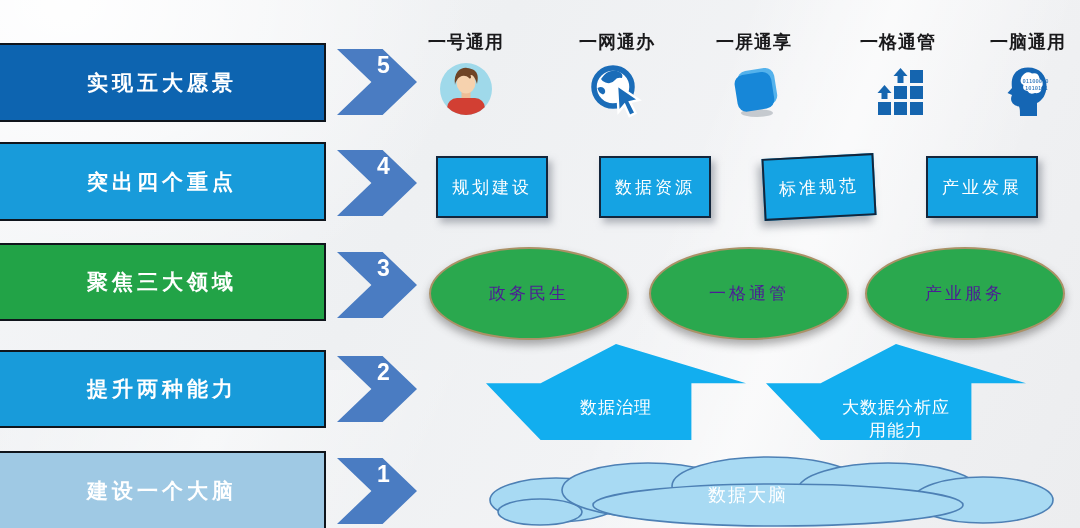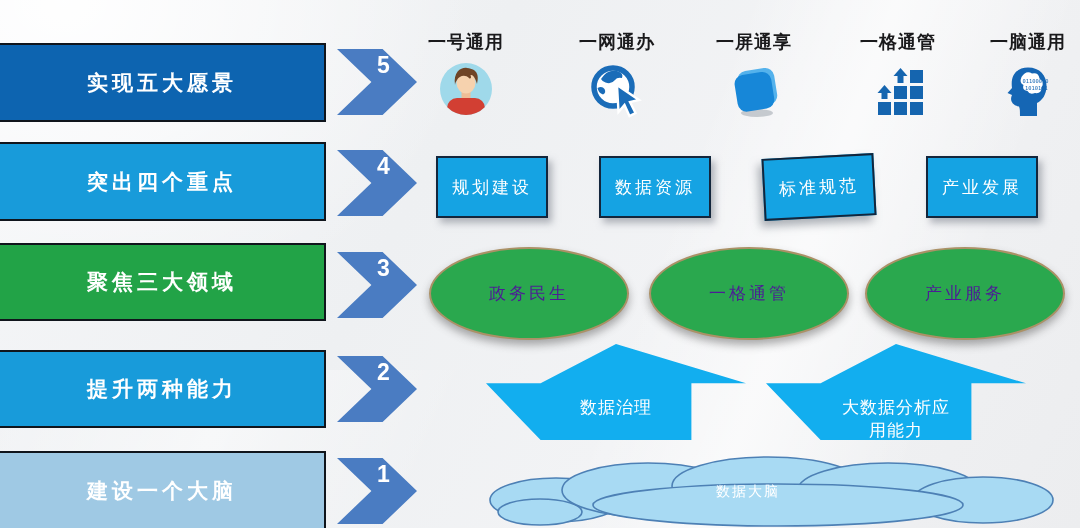--- a/index.html
+++ b/index.html
@@ -57,21 +57,21 @@
   .uparrow{position:absolute;top:344px;width:260px;height:96px;background:#12aeef;
            clip-path:polygon(50% 0,100% 41%,79% 41%,79% 100%,21% 100%,0 41%,0 41%,21% 41%);}
   .ua1{left:486px;} .ua2{left:766px;}
   .cap-label{position:absolute;left:0;right:0;top:39%;text-align:center;color:#fff;
              font-size:17px;line-height:1.3;letter-spacing:1px;margin-top:16px;}
 
   
   .cloud{position:absolute;left:478px;top:450px;width:580px;height:78px;}
   .cloud svg{position:absolute;left:0;top:0;}
   .cloud-label{position:absolute;left:0;right:40px;top:33px;text-align:center;color:#fff;
-               font-size:14px;letter-spacing:2px;}
+               font-size:18px;letter-spacing:2px;}
 </style>
 </head>
 <body>
 
 <div class="stage">
   <div class="streak streak-a"></div>
   <div class="streak streak-b"></div>
   <div class="streak streak-c"></div>
 
   <div class="lbox lbox1">

